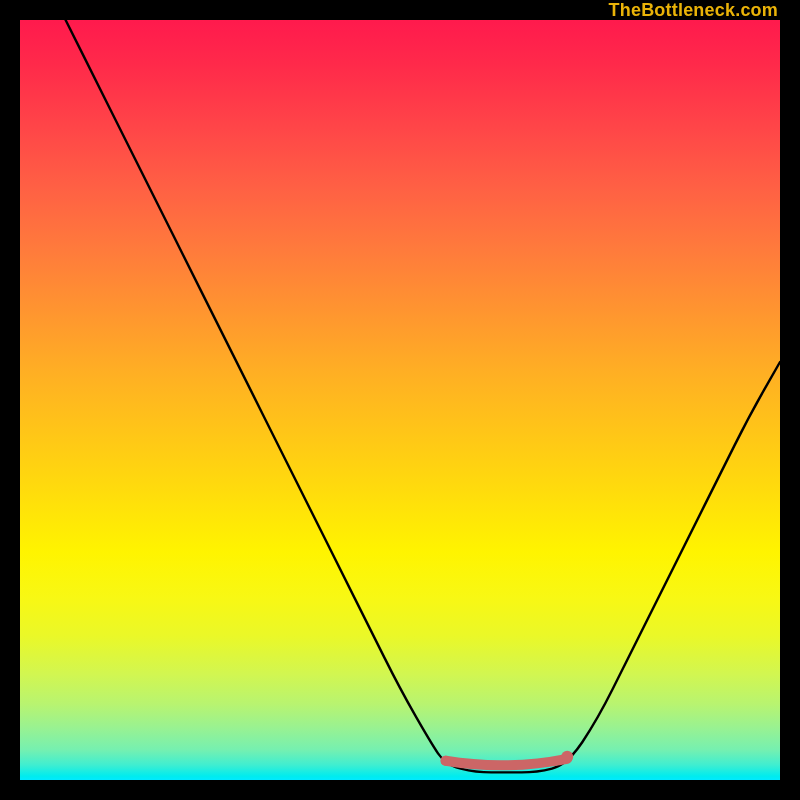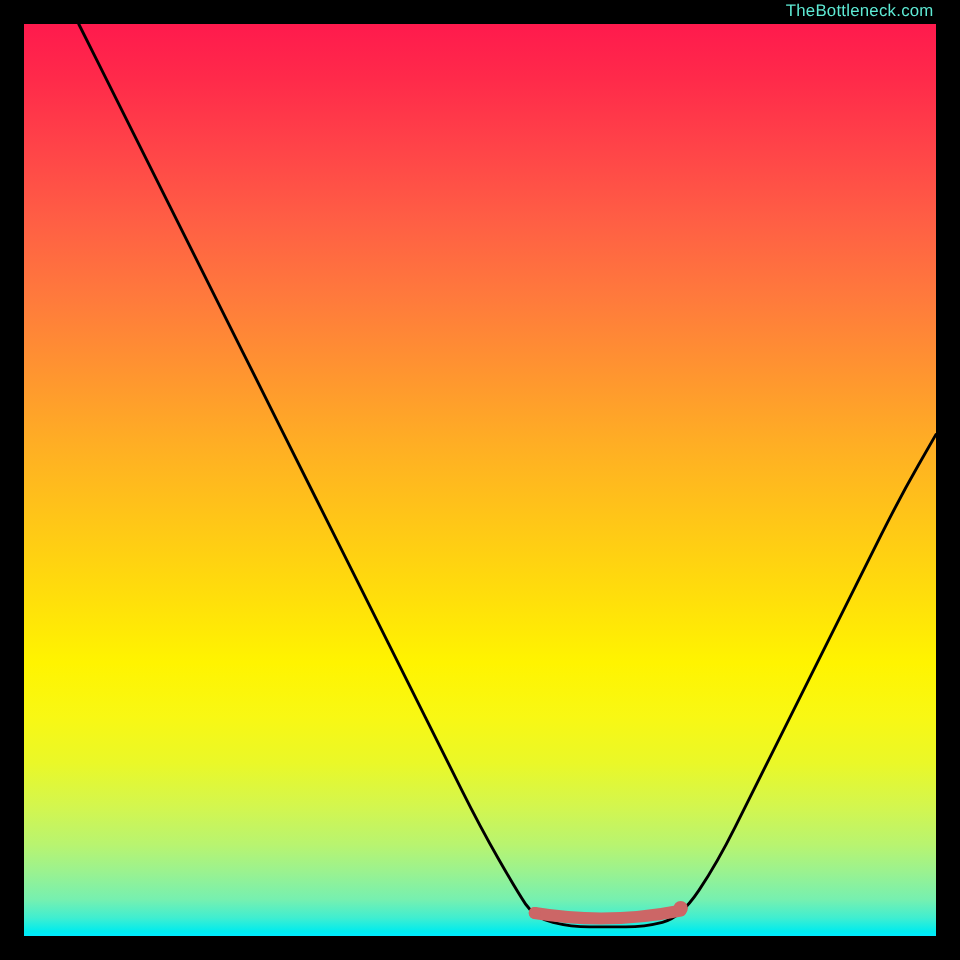--- a/index.html
+++ b/index.html
@@ -36,23 +36,23 @@
       #40eed0 98%,
       #00ecee 99.5%,
       #00eaff 100%
     );
   }
   .watermark {
     position: absolute;
     top: 0px;
     right: 22px;
     font-family: Arial, Helvetica, sans-serif;
-    font-size: 14px;
-    font-weight: 400;
-    color: #5eead4;
+    font-size: 18px;
+    font-weight: 700;
+    color: #eab308;
     letter-spacing: 0.2px;
   }
   svg.curve {
     position: absolute;
     left: 0;
     top: 0;
     width: 760px;
     height: 760px;
     overflow: visible;
   }

